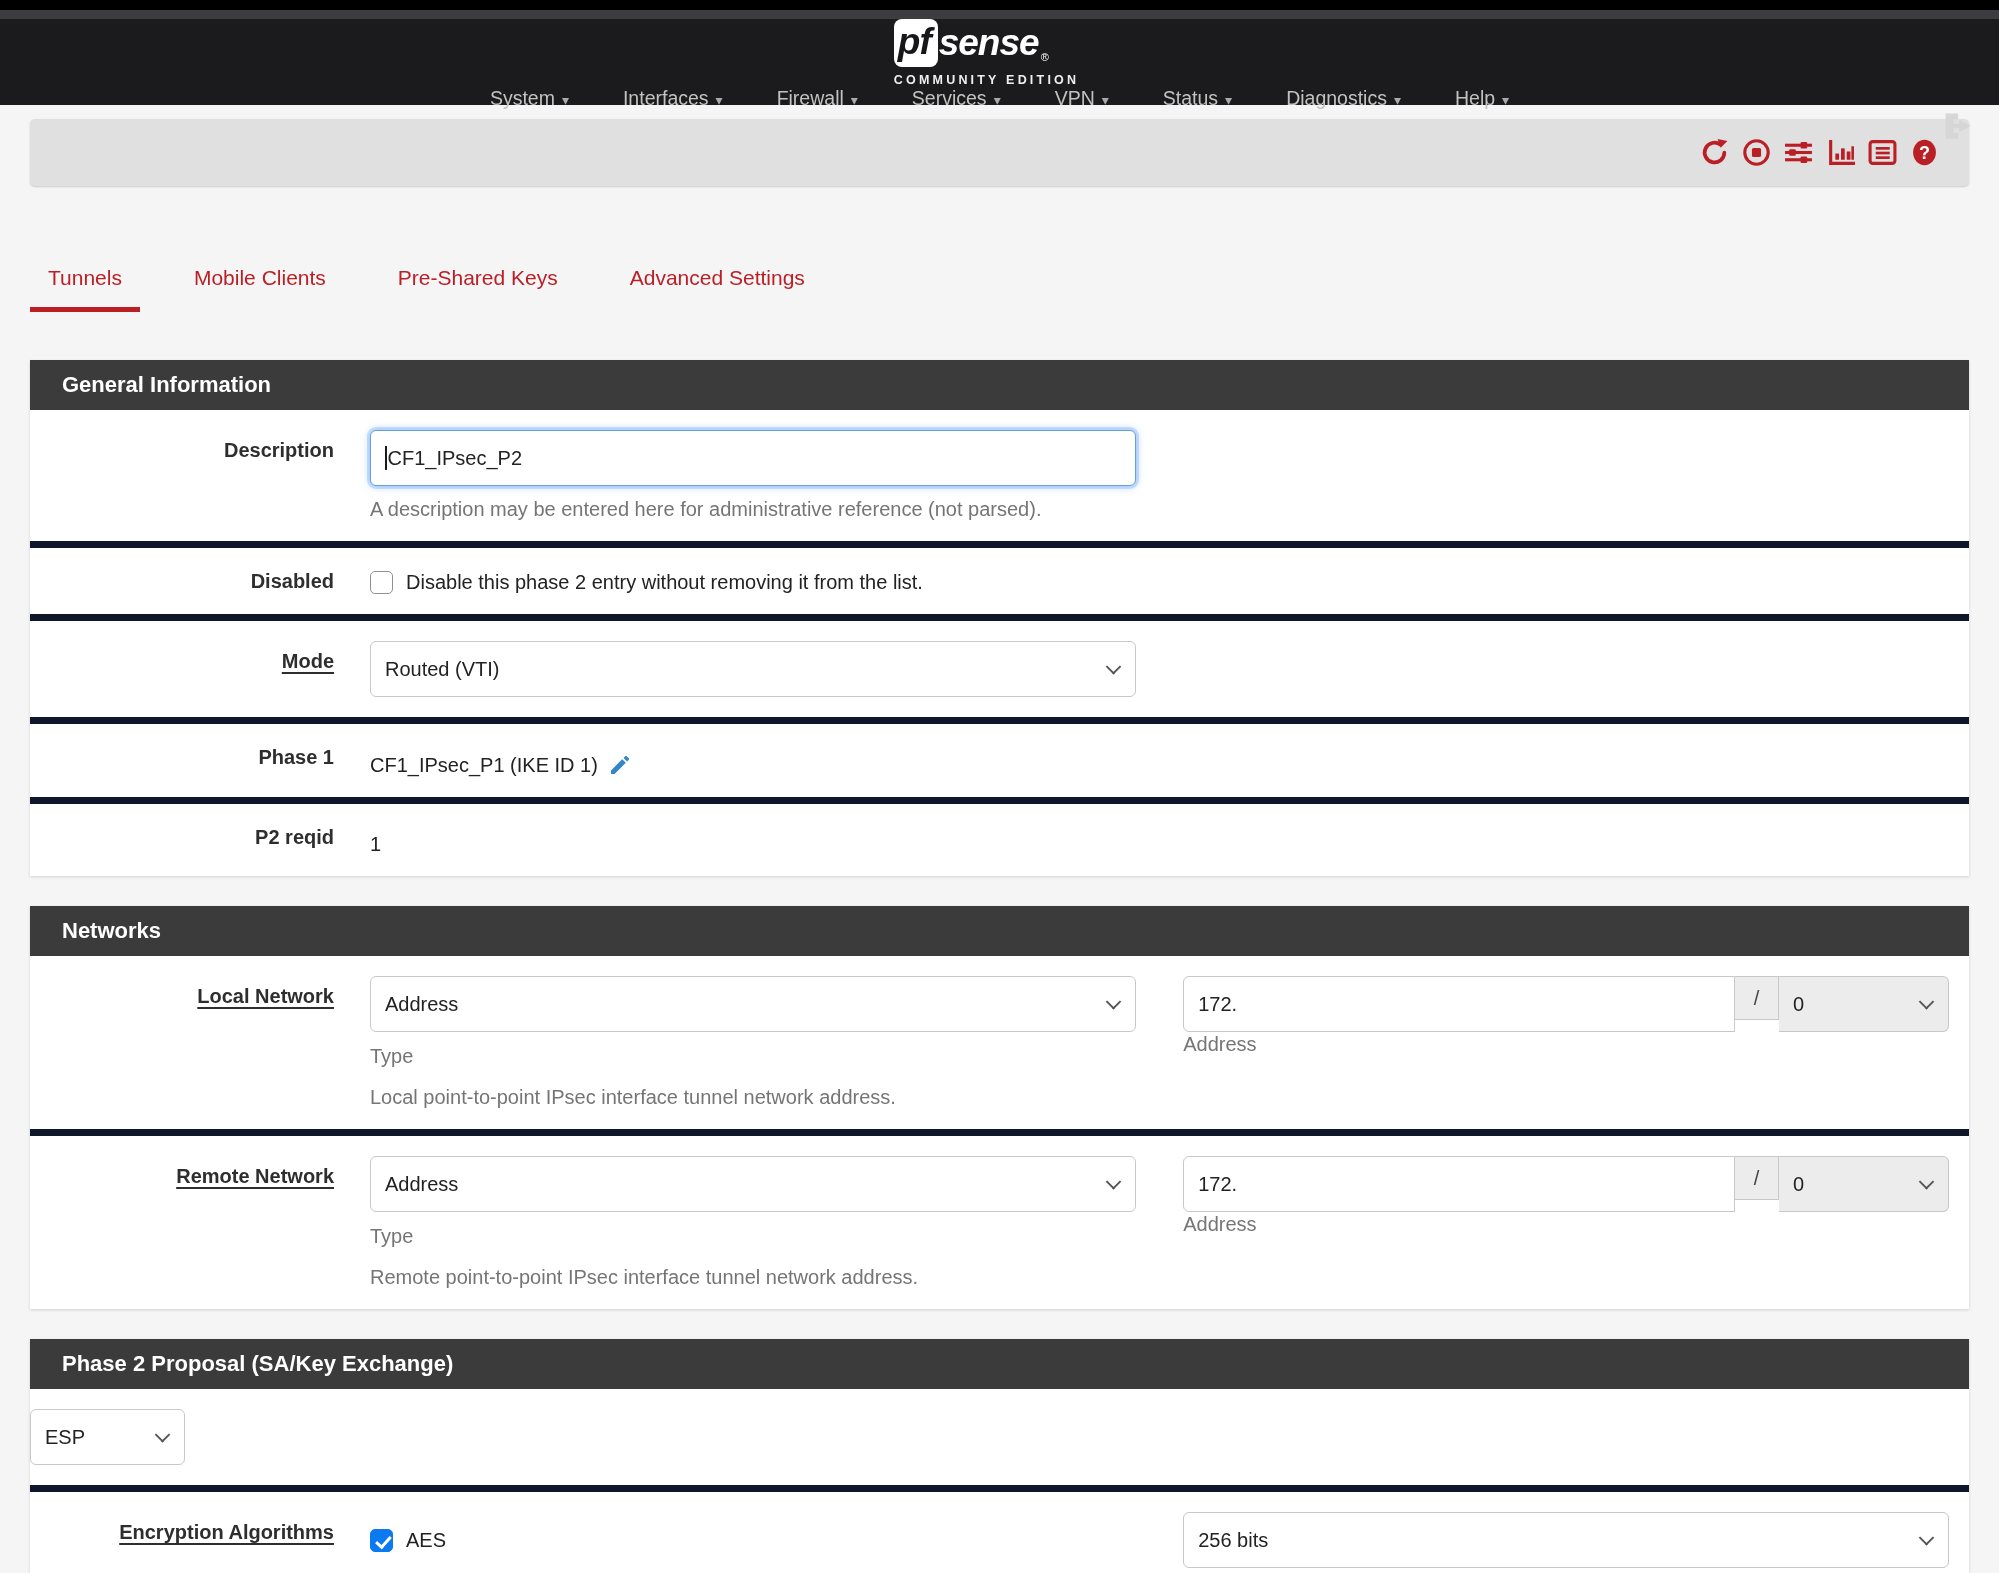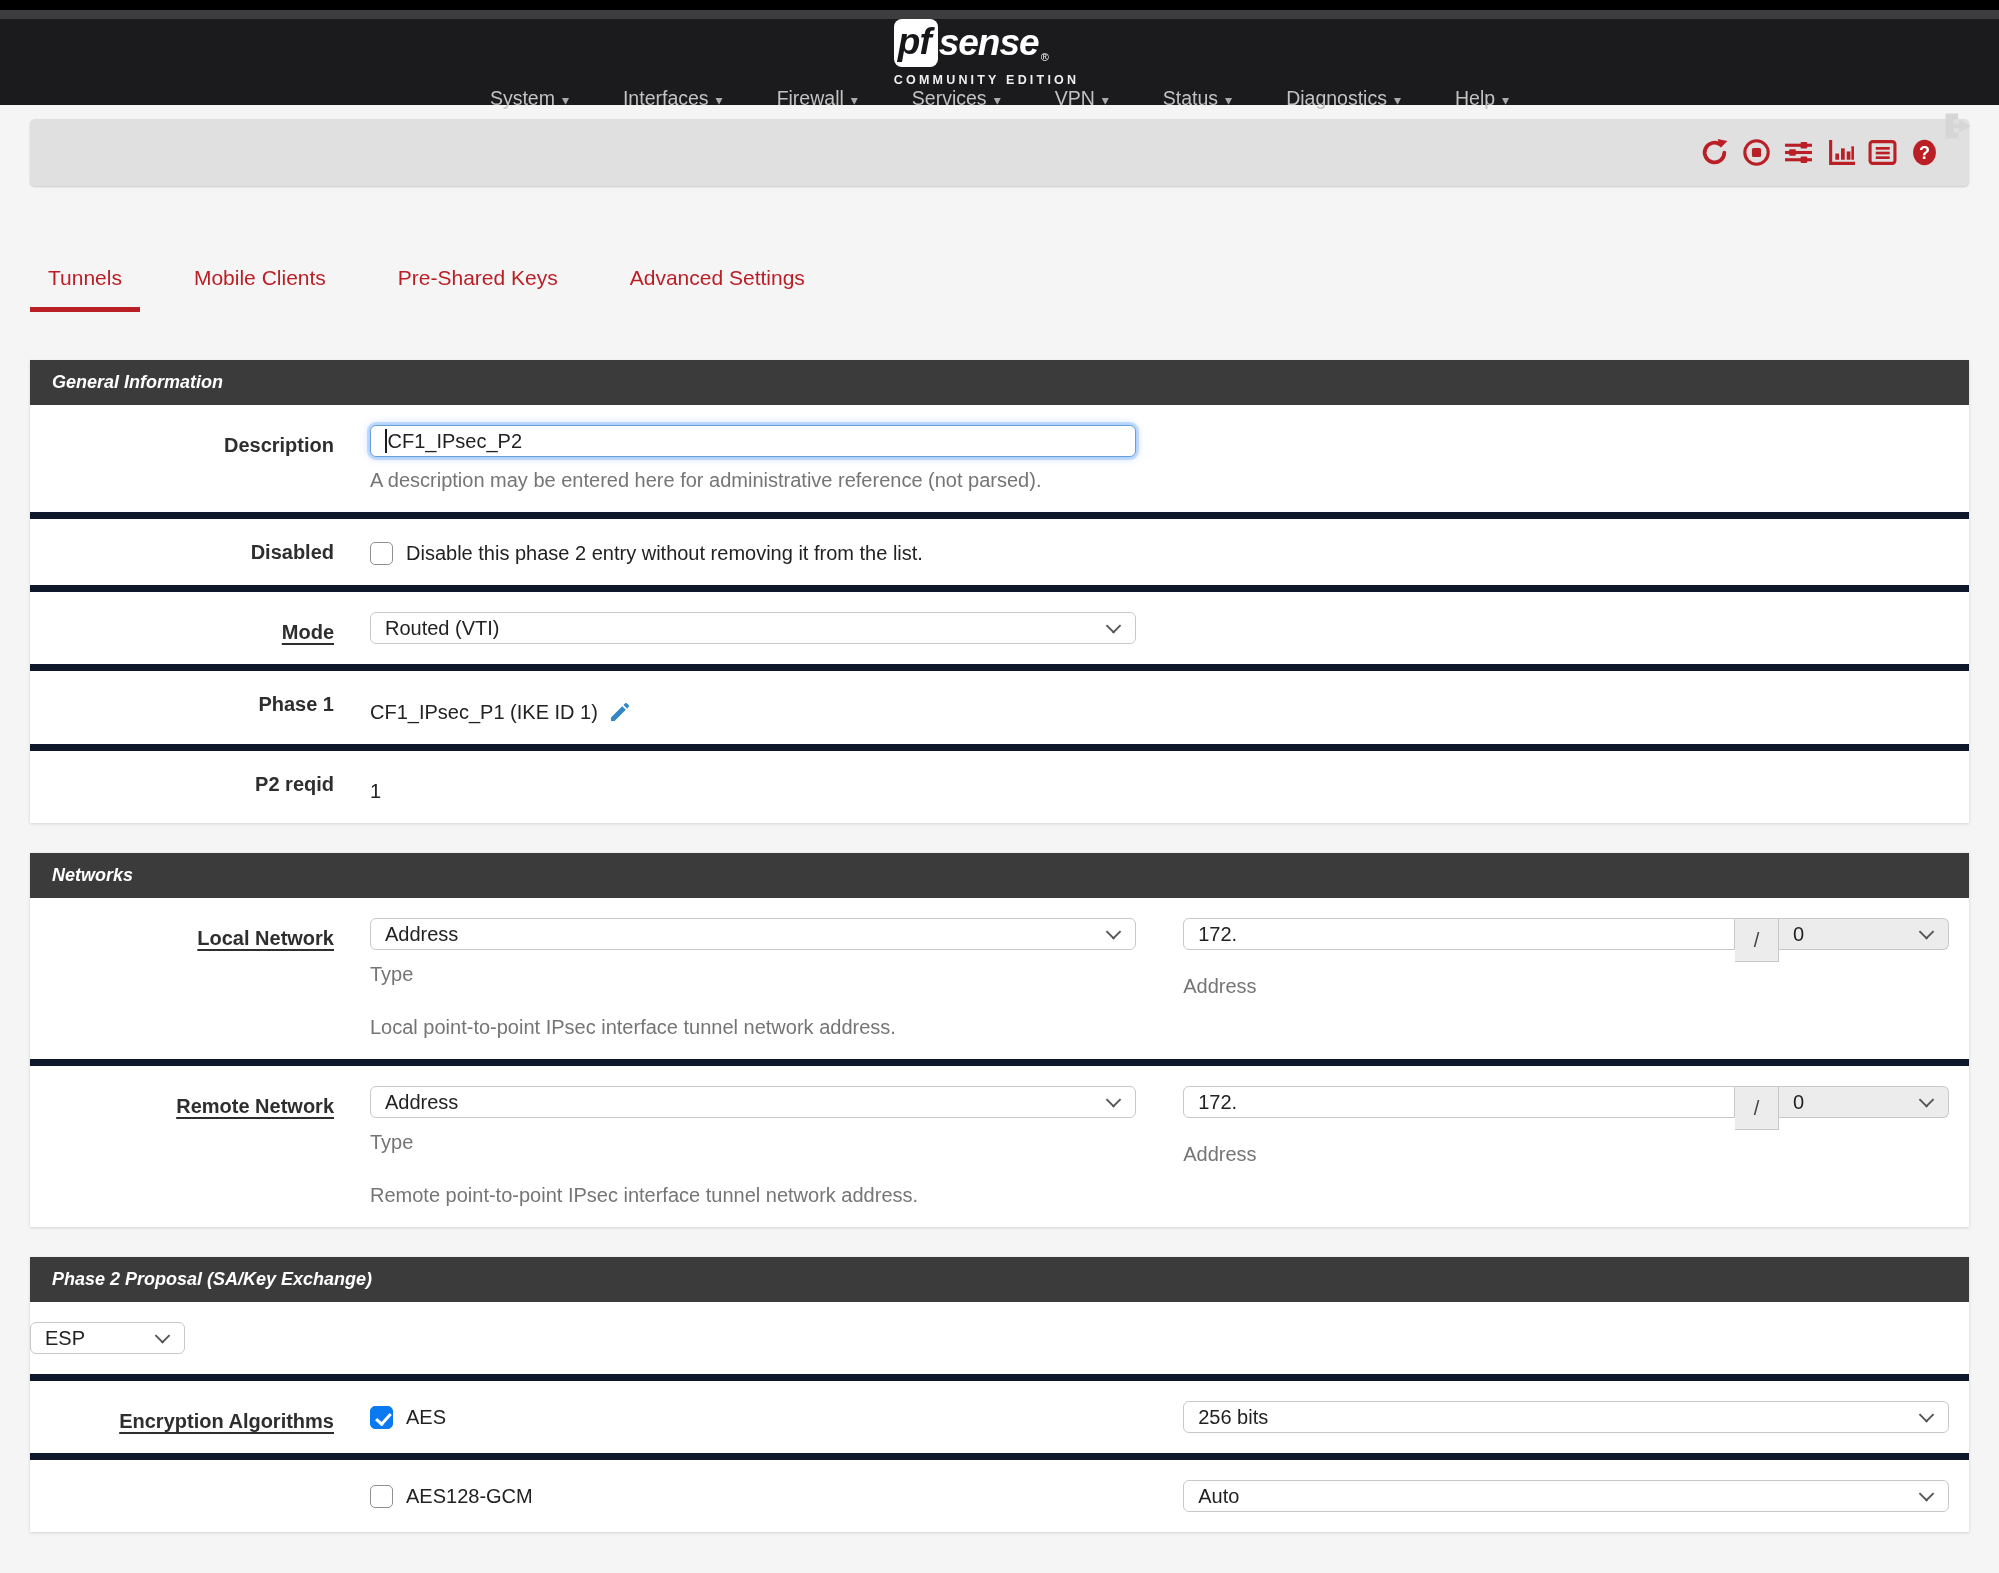--- a/index.html
+++ b/index.html
@@ -34,29 +34,29 @@
   .crumb-icons { margin-left:auto; display:flex; align-items:center; gap:13px; }
   .cicon { width:29px; height:29px; display:inline-flex; cursor:pointer; }
   .cicon svg { width:100%; height:100%; }
   
   .tabs { display:flex; margin:80px 30px 0; }
   .tab { color:#bb1f26; font-size:21px; padding:0 18px 17px; margin-right:36px; cursor:pointer; }
   .tab.active { border-bottom:5px solid #bb1f26; }
   
   .panel { margin:30px 30px 0; background:#fff; box-shadow:0 1px 3px rgba(0,0,0,.14); }
   .panel.first { margin-top:48px; }
-  .panel-hd { background:#3b3b3b; color:#fff; font-weight:bold; font-size:18px; padding:12px 22px;font-style:italic; }
+  .panel-hd { background:#3b3b3b; color:#fff; font-weight:bold; font-size:22px; padding:12px 32px; }
   .row { display:grid; grid-template-columns:340px 1fr; padding:20px 0; border-bottom:7px solid #0f172a; }
   .row.last { border-bottom:none; }
   .lbl { text-align:right; padding-right:36px; font-weight:bold; font-size:20px; color:#2e2e2e; padding-top:9px; }
   .lbl.plain { padding-top:2px; }
   .lbl .u { text-decoration:underline; text-underline-offset:4px; }
   .ctl { padding-right:20px; }
   
-  .tinput, .pselect { height:32px; border:1px solid #c8c8c8; border-radius:6px; background:#fff;
+  .tinput, .pselect { height:56px; border:1px solid #c8c8c8; border-radius:6px; background:#fff;
     display:flex; align-items:center; padding:0 14px; font-size:20px; color:#222; position:relative; }
   .w48 { width:48.5%; }
   .pselect { padding-right:40px; cursor:pointer; }
   .pselect::after { content:""; position:absolute; right:16px; top:50%; width:9px; height:9px;
     border-right:2px solid #555; border-bottom:2px solid #555; transform:translateY(-70%) rotate(45deg); }
   .focusring { border-color:#66a1dc; box-shadow:0 0 0 3px rgba(80,150,250,.25), 0 0 9px rgba(80,150,250,.55); }
   .textcaret { display:inline-block; width:1.5px; height:24px; background:#1a1a1a; margin-right:1px; }
   .helptext { color:#757575; font-size:20px; margin-top:12px; }
   .caption { color:#757575; font-size:20px; margin-top:13px; }
   

